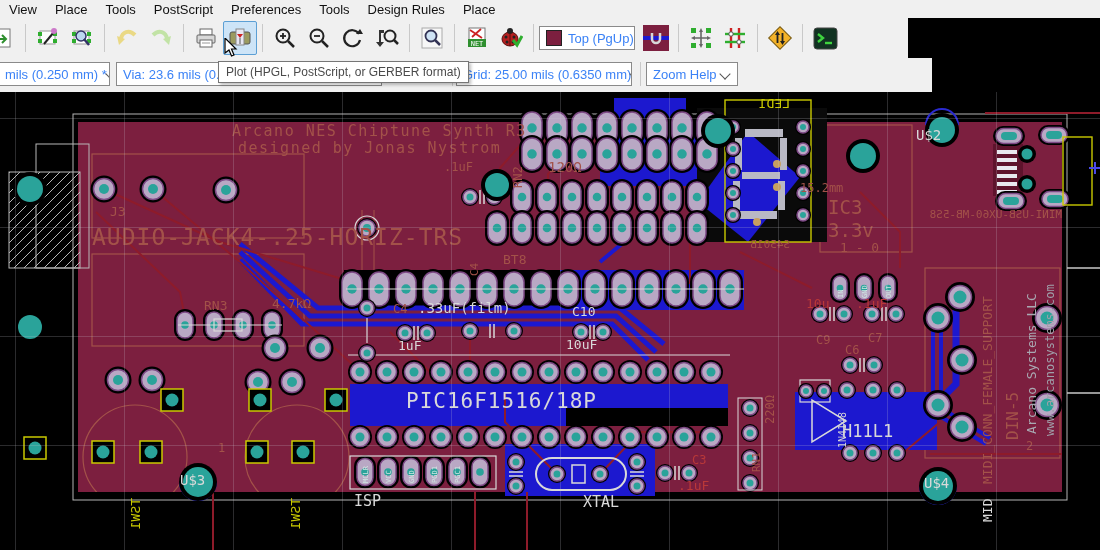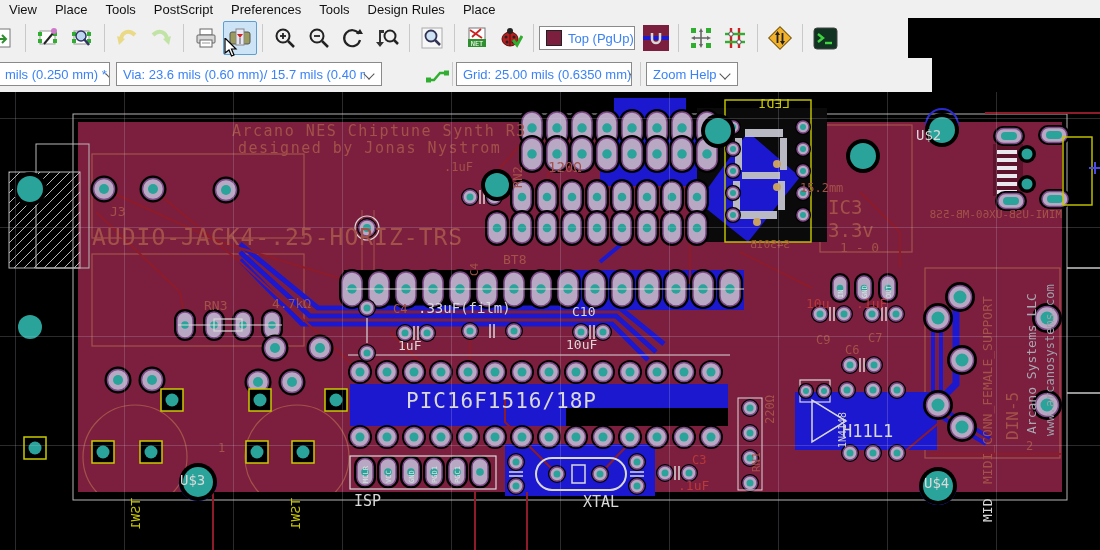--- a/index.html
+++ b/index.html
@@ -245,20 +245,21 @@
       <span>Grid: 25.00 mils (0.6350 mm)</span>
       <span class="chev"></span>
     </div>
     <div class="t2-sep" style="left:640px"></div>
     <div class="combo" style="left:646px;width:92px">
       <span>Zoom Help</span>
       <span class="chev"></span>
     </div>
   </div>
 
+  <div class="tooltip">Plot (HPGL, PostScript, or GERBER format)</div>
 
   <div class="cursor">
     <svg width="18" height="20">
         <polygon points="1,0 1,15 5,12 7.5,18 10,17 7.5,11 12,11" fill="#fff" stroke="#000" stroke-width="1.2"></polygon>
       </svg>
   </div>
 
   <div class="canvas">
     <svg id="pcb" width="1100" height="458" viewBox="0 0 1100 458">
       <defs>

